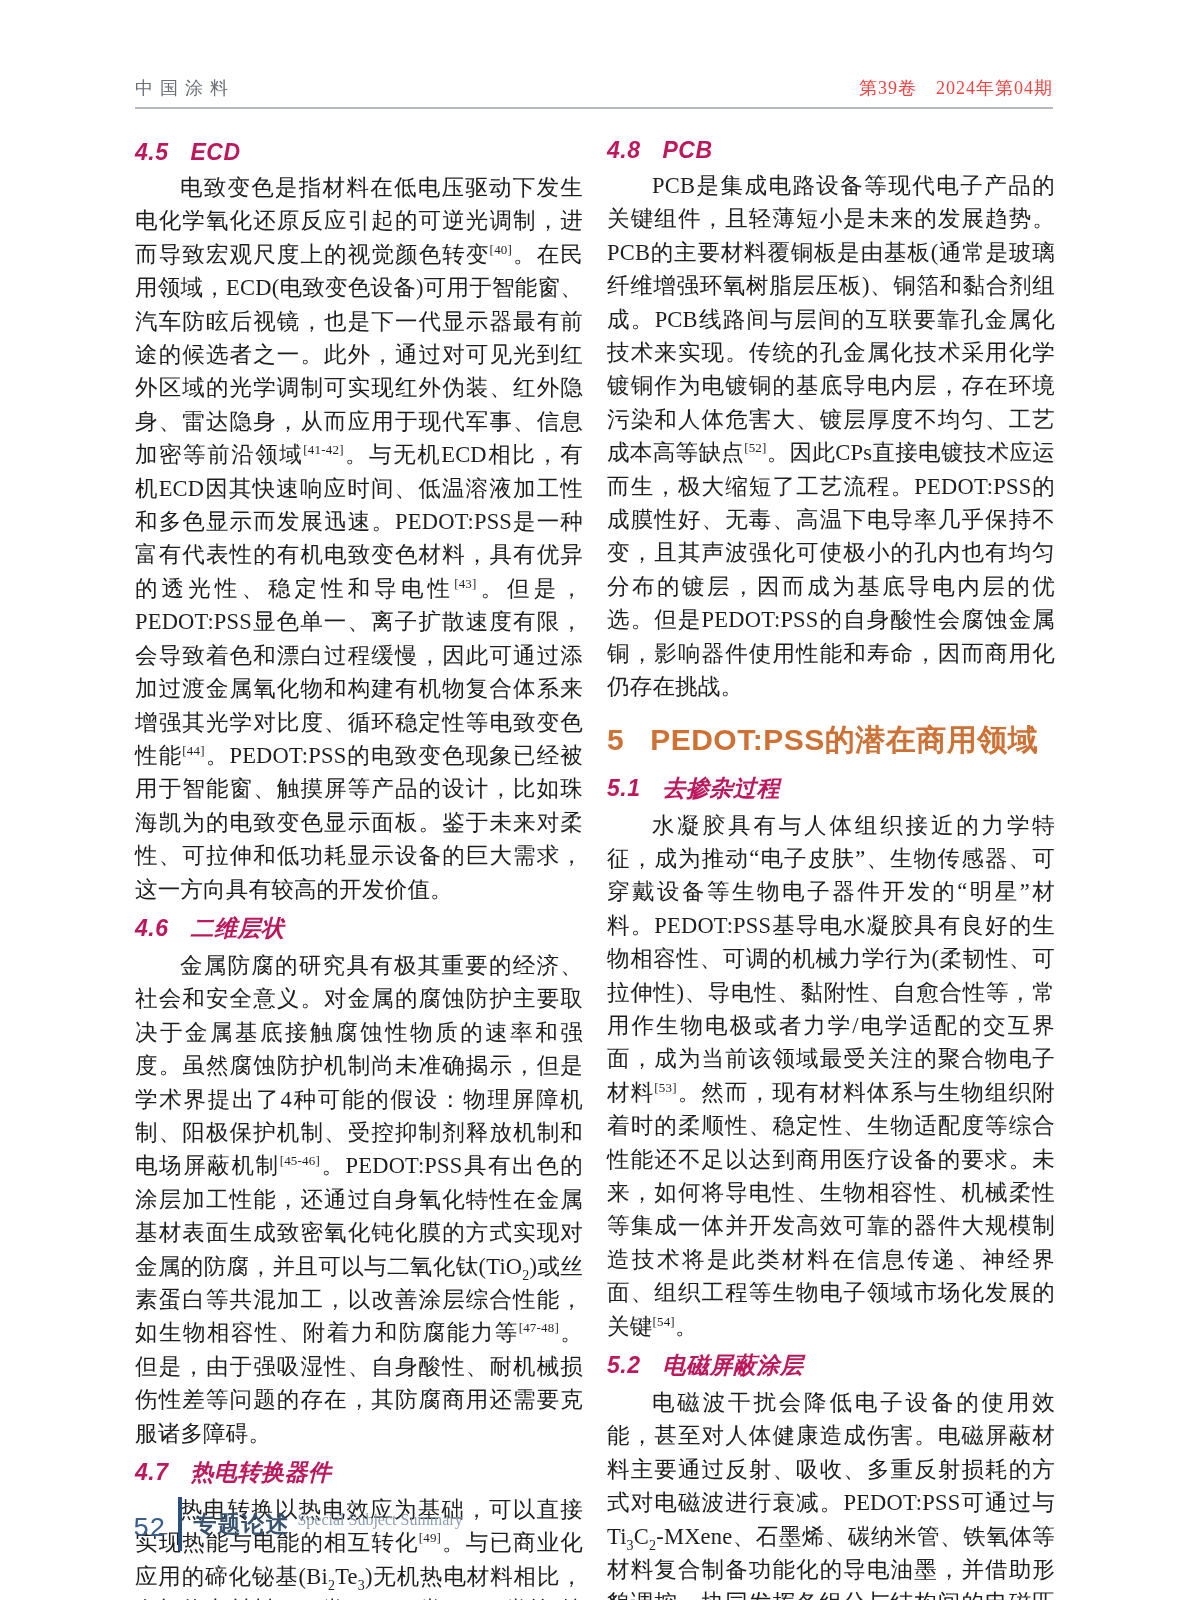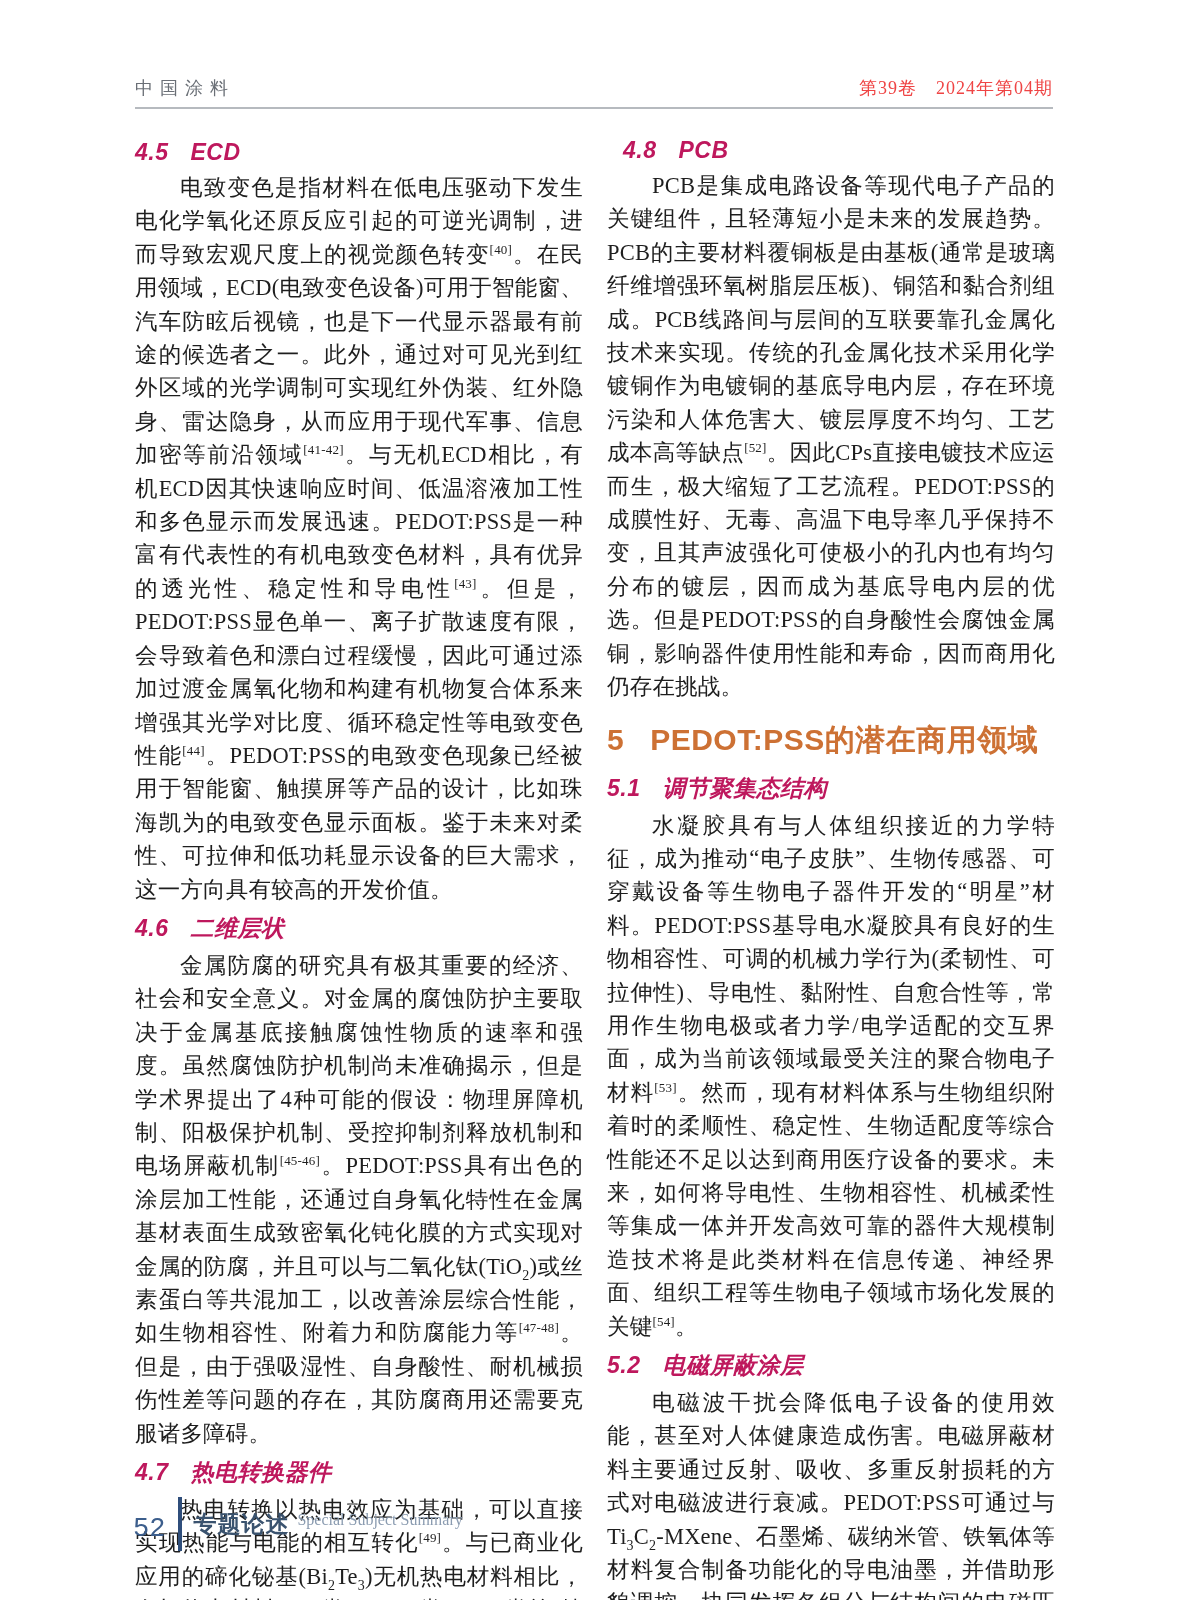--- a/index.html
+++ b/index.html
@@ -87,31 +87,31 @@
       </h3>
       <p class="body">金属防腐的研究具有极其重要的经济、社会和安全意义。对金属的腐蚀防护主要取决于金属基底接触腐蚀性物质的速率和强度。虽然腐蚀防护机制尚未准确揭示，但是学术界提出了4种可能的假设：物理屏障机制、阳极保护机制、受控抑制剂释放机制和电场屏蔽机制<sup>[45-46]</sup>。PEDOT:PSS具有出色的涂层加工性能，还通过自身氧化特性在金属基材表面生成致密氧化钝化膜的方式实现对金属的防腐，并且可以与二氧化钛(TiO<sub>2</sub>)或丝素蛋白等共混加工，以改善涂层综合性能，如生物相容性、附着力和防腐能力等<sup>[47-48]</sup>。但是，由于强吸湿性、自身酸性、耐机械损伤性差等问题的存在，其防腐商用还需要克服诸多障碍。</p>
 
       <h3 class="sub">
         <span class="num">4.7</span><span>热电转换器件</span>
       </h3>
       <p class="body">热电转换以热电效应为基础，可以直接实现热能与电能的相互转化<sup>[49]</sup>。与已商业化应用的碲化铋基(Bi<sub>2</sub>Te<sub>3</sub>)无机热电材料相比，有机热电材料(PPy类、PANi类、PTh类等)特别适合开发热电能量采集器、热电发电机等柔性或可穿戴电子设备。PEDOT:PSS具有环保、质轻、柔性、热导率低等优点，而且通过调控掺杂/去掺杂过程、调节聚集态结构、构筑微纳米结构和添加Bi-Te基、碳基、氧化物、二维层状、多元无机材料等方式，可显著提高其结构力学性能和热电转换效率，因此成为有机热电材料的优选。目前，包括PEDOT:PSS在内的有机热电材料的热电转换效率仍然达不到商用的要求，未来仍需要在材料和器件架构等多维度进行攻关。</p>
     </div>
 
     <div class="col">
-      <h3 class="sub" style="margin-top:5px;margin-left:16px;">
+      <h3 class="sub" style="margin-top:5px;">
         <span class="num">4.8</span><span>PCB</span>
       </h3>
       <p class="body">PCB是集成电路设备等现代电子产品的关键组件，且轻薄短小是未来的发展趋势。PCB的主要材料覆铜板是由基板(通常是玻璃纤维增强环氧树脂层压板)、铜箔和黏合剂组成。PCB线路间与层间的互联要靠孔金属化技术来实现。传统的孔金属化技术采用化学镀铜作为电镀铜的基底导电内层，存在环境污染和人体危害大、镀层厚度不均匀、工艺成本高等缺点<sup>[52]</sup>。因此CPs直接电镀技术应运而生，极大缩短了工艺流程。PEDOT:PSS的成膜性好、无毒、高温下电导率几乎保持不变，且其声波强化可使极小的孔内也有均匀分布的镀层，因而成为基底导电内层的优选。但是PEDOT:PSS的自身酸性会腐蚀金属铜，影响器件使用性能和寿命，因而商用化仍存在挑战。</p>
 
       <h2 class="big">
         <span class="num">5</span><span>PEDOT:PSS的潜在商用领域</span>
       </h2>
 
       <h3 class="sub">
-        <span class="num">5.1</span><span>调节聚集态结构</span>
+        <span class="num">5.1</span><span>去掺杂过程</span>
       </h3>
       <p class="body">水凝胶具有与人体组织接近的力学特征，成为推动“电子皮肤”、生物传感器、可穿戴设备等生物电子器件开发的“明星”材料。PEDOT:PSS基导电水凝胶具有良好的生物相容性、可调的机械力学行为(柔韧性、可拉伸性)、导电性、黏附性、自愈合性等，常用作生物电极或者力学/电学适配的交互界面，成为当前该领域最受关注的聚合物电子材料<sup>[53]</sup>。然而，现有材料体系与生物组织附着时的柔顺性、稳定性、生物适配度等综合性能还不足以达到商用医疗设备的要求。未来，如何将导电性、生物相容性、机械柔性等集成一体并开发高效可靠的器件大规模制造技术将是此类材料在信息传递、神经界面、组织工程等生物电子领域市场化发展的关键<sup>[54]</sup>。</p>
 
       <h3 class="sub">
         <span class="num">5.2</span><span>电磁屏蔽涂层</span>
       </h3>
       <p class="body">电磁波干扰会降低电子设备的使用效能，甚至对人体健康造成伤害。电磁屏蔽材料主要通过反射、吸收、多重反射损耗的方式对电磁波进行衰减。PEDOT:PSS可通过与Ti<sub>3</sub>C<sub>2</sub>-MXene、石墨烯、碳纳米管、铁氧体等材料复合制备功能化的导电油墨，并借助形貌调控，协同发挥各组分与结构间的电磁匹配特性，从而提高涂层的电磁屏蔽效率。然而，PEDOT:PSS复合材料尚存在有效吸收带宽较窄、缺乏有效的理论分析模型和机理解释等问题，仍需进一步开展性能优化和机制分析。</p>
 
     </div>
 

